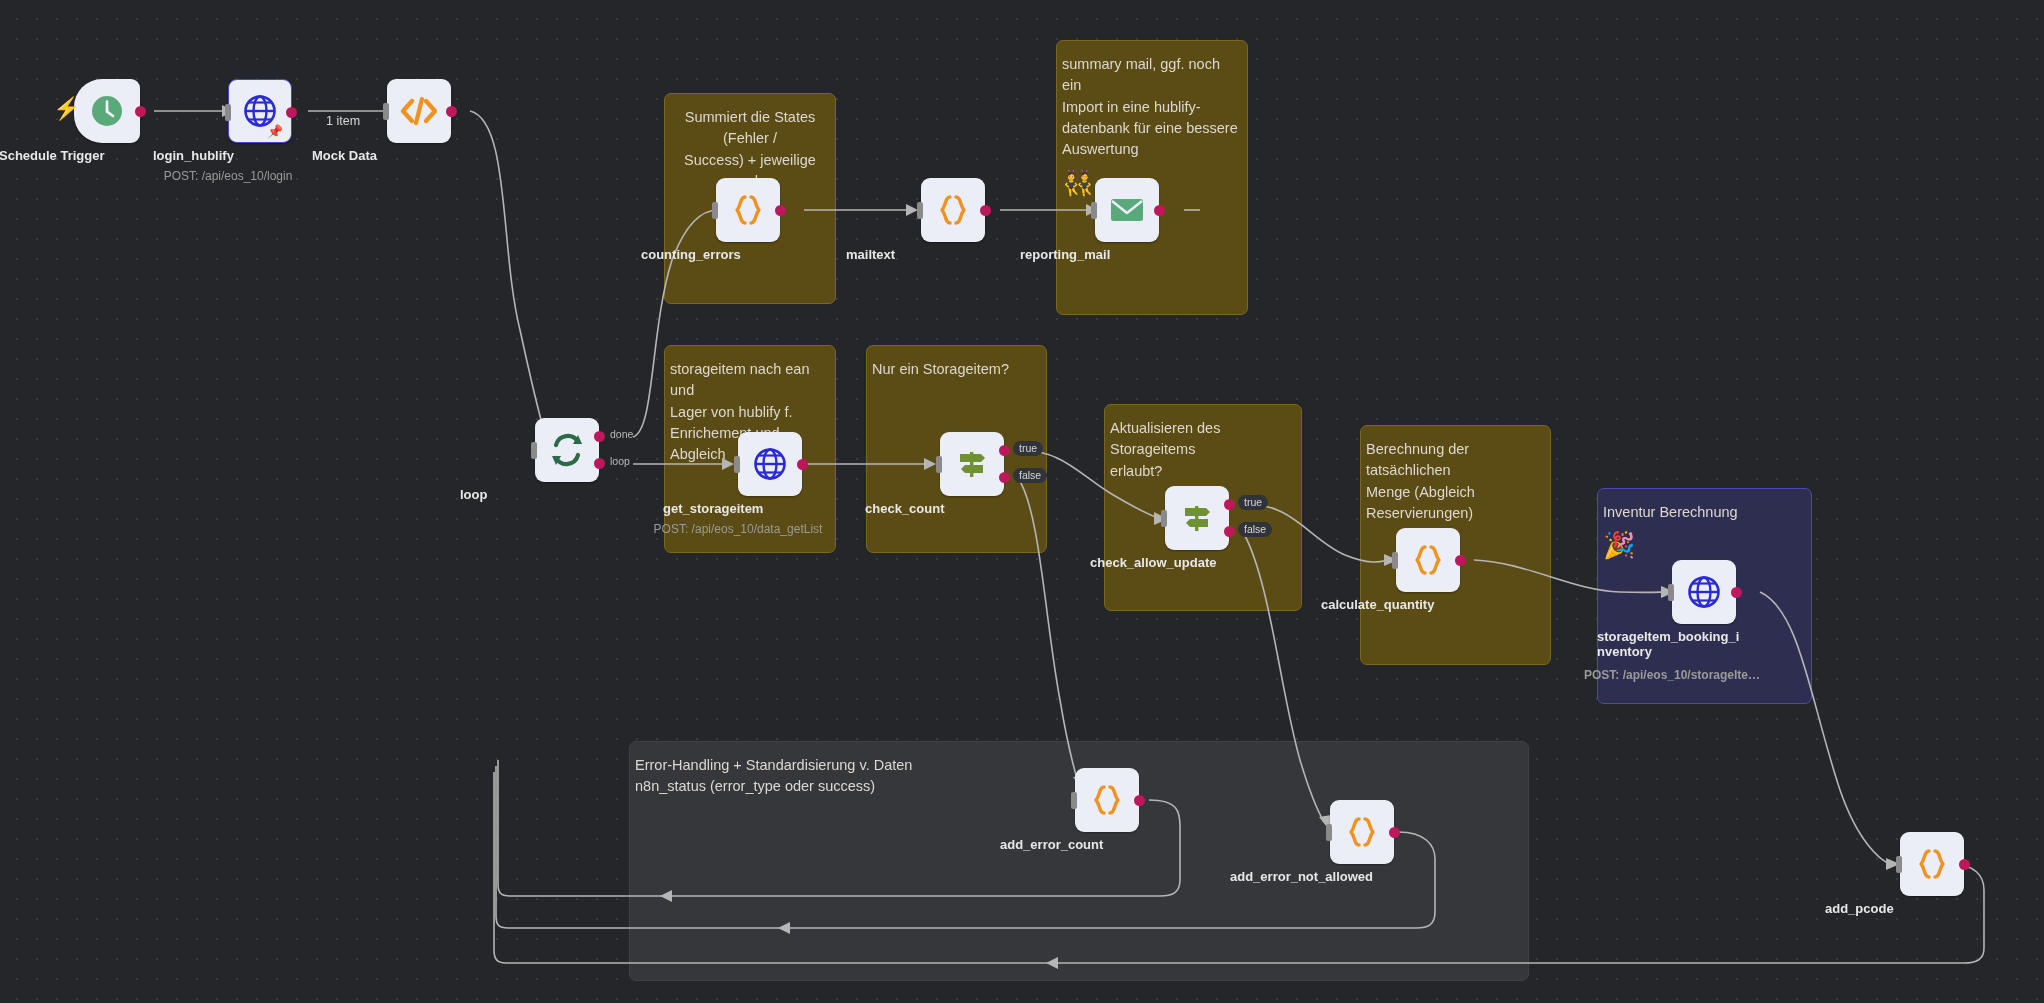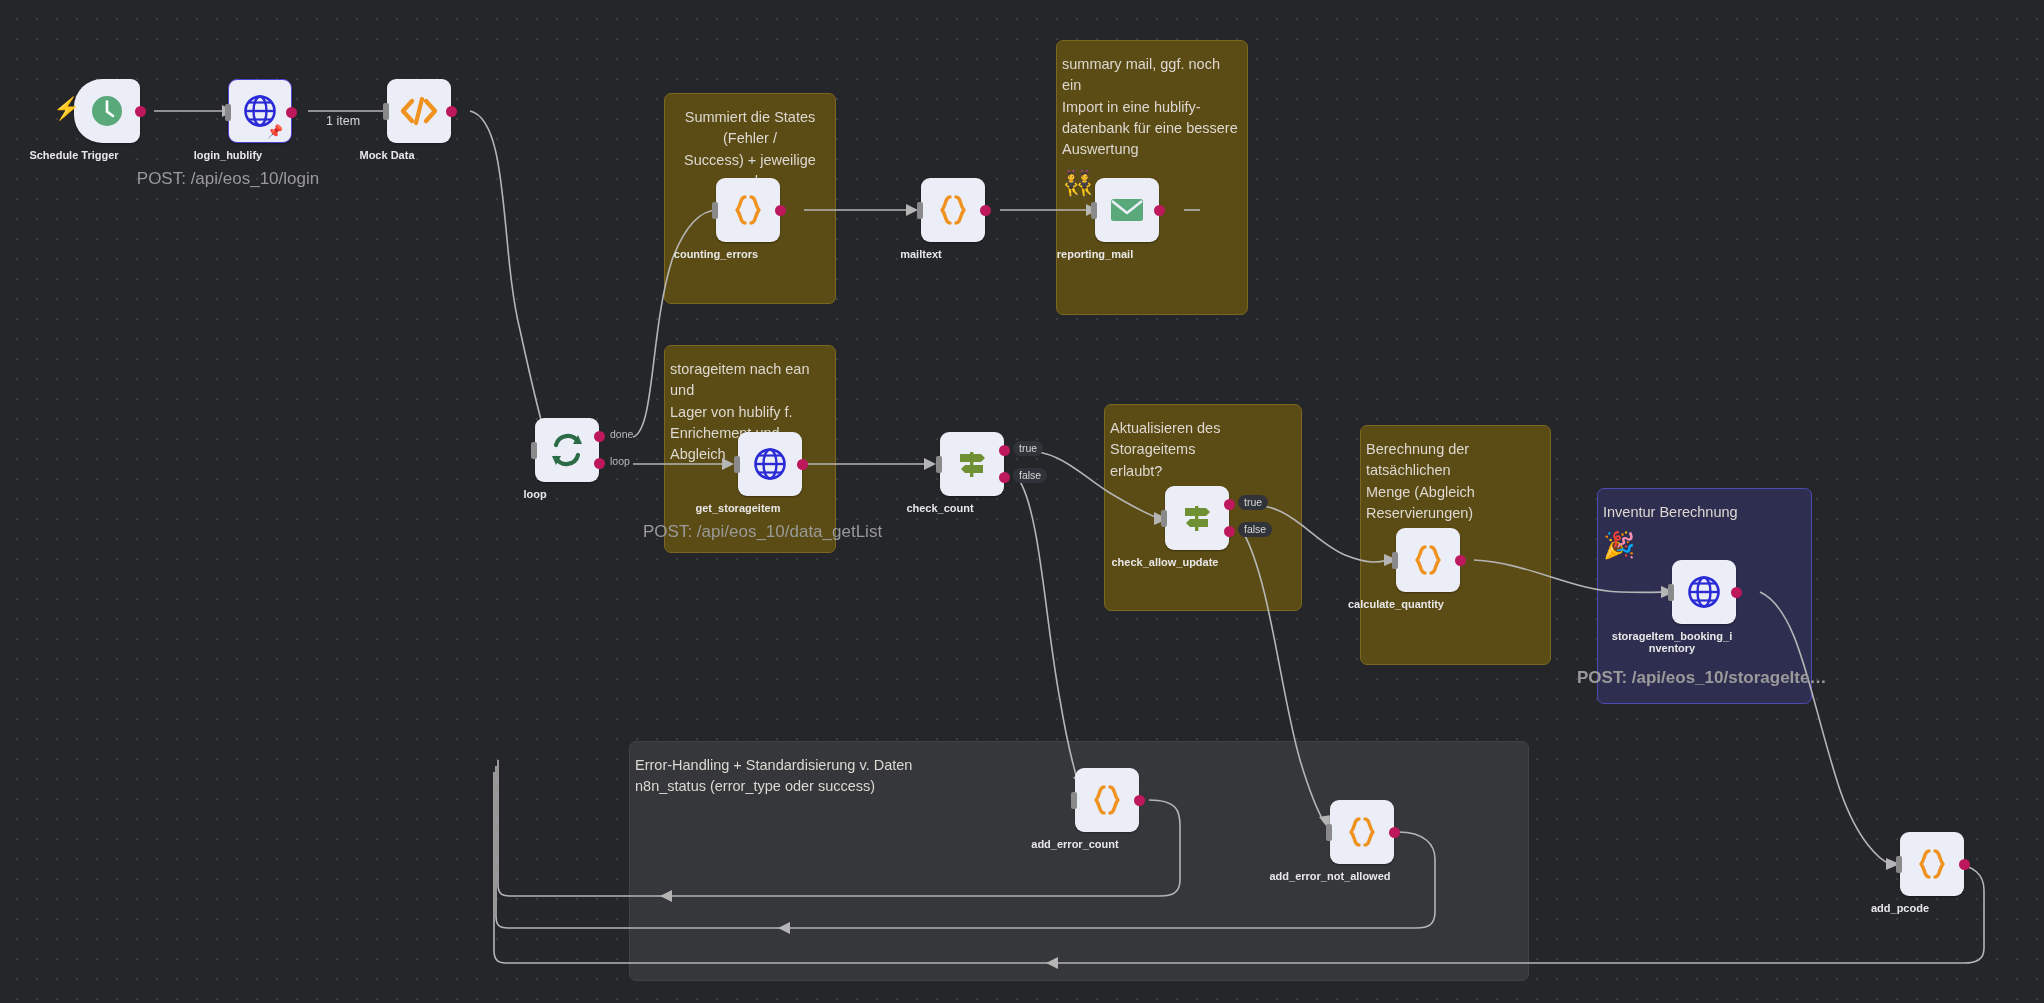--- a/index.html
+++ b/index.html
@@ -57,35 +57,34 @@
   .node-box.trigger {
     border-radius: 28px 9px 9px 28px;
     width: 66px;
   }
   .node-box.selected { border: 1.8px solid #4b43d6; }
   .node-label {
     position: absolute;
     top: 70px; left: 50%;
     transform: translateX(-50%);
     width: 150px;
-    text-align: center;
     color: #e8e8e8;
-    font-size: 11px;
+    font-size: 13px;
     font-weight: 700;
     line-height: 1.12;
     white-space: pre-line;
   }
   .node-sub {
     position: absolute;
     left: 50%;
     transform: translateX(-50%);
     width: 190px;
     text-align: center;
     color: #9a9a9a;
-    font-size: 17px;
+    font-size: 12px;
     white-space: nowrap;
   }
   .node-sub.one  { top: 90px; }
   .node-sub.two  { top: 108px; font-weight: bold; }
 
   
   .port-out {
     position: absolute;
     width: 11px; height: 11px;
     border-radius: 50%;
@@ -151,20 +150,23 @@
 Auswertung</span>
     <span class="note-emoji">👯</span>
   </div>
 
   <div class="sticky amber" style="left:664px; top:345px; width:172px; height:208px;">
     <span class="note-text">storageitem nach ean und
 Lager von hublify f.
 Enrichement und Abgleich</span>
   </div>
 
+  <div class="sticky amber" style="left:866px; top:345px; width:181px; height:208px;">
+    <span class="note-text">Nur ein Storageitem?</span>
+  </div>
 
   <div class="sticky amber" style="left:1360px; top:425px; width:191px; height:240px;">
     <span class="note-text">Berechnung der tatsächlichen
 Menge (Abgleich
 Reservierungen)</span>
   </div>
 
   <div class="sticky amber" style="left:1104px; top:404px; width:198px; height:207px;">
     <span class="note-text">Aktualisieren des Storageitems
 erlaubt?</span>

